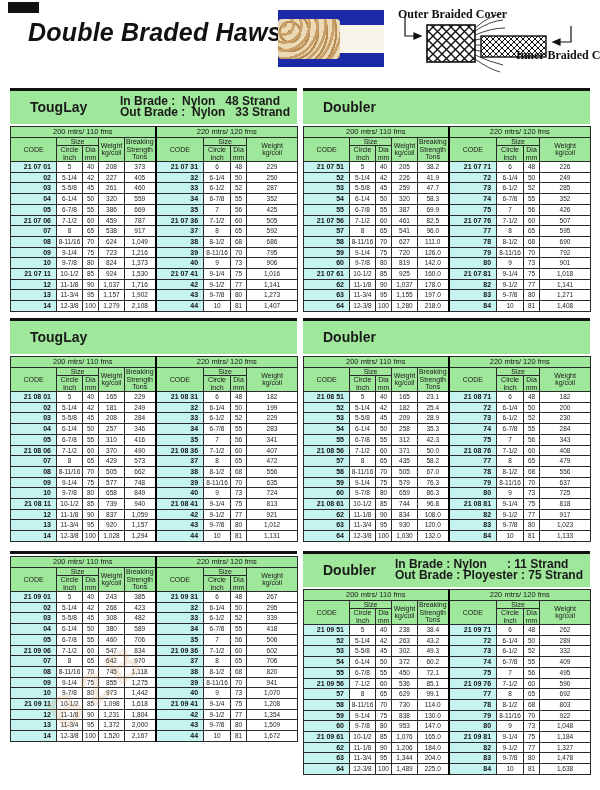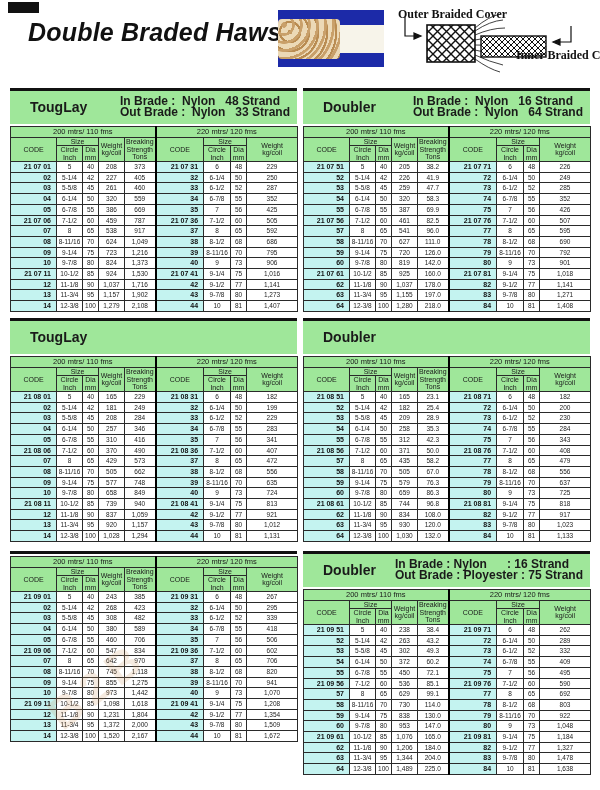--- a/index.html
+++ b/index.html
@@ -312,24 +312,20 @@
               <td>81</td>
               <td>1,407</td>
             </tr>
           </tbody>
         </table>
       </div>
       <div class="block" style="left: 303px; top: 88px;">
         <div class="topbar"></div>
         <div class="band">
           <div class="bname">Doubler</div>
-          <div class="binfo">
-            <div>In Brade :  Nylon   16 Strand</div>
-            <div>Out Brade :  Nylon   64 Strand</div>
-          </div>
         </div>
         <table>
           <colgroup>
             <col style="width: 46px;">
             <col style="width: 26px;">
             <col style="width: 16px;">
             <col style="width: 26px;">
             <col style="width: 31px;">
             <col style="width: 48px;">
             <col style="width: 27px;">
@@ -1130,21 +1126,21 @@
               <td>1,672</td>
             </tr>
           </tbody>
         </table>
       </div>
       <div class="block" style="left: 303px; top: 551px;">
         <div class="topbar"></div>
         <div class="band">
           <div class="bname">Doubler</div>
           <div class="binfo">
-            <div>In Brade : Nylon      : 16 Strand</div>
+            <div>In Brade : Nylon      : 11 Strand</div>
             <div>Out Brade : Ployester : 75 Strand</div>
           </div>
         </div>
         <table>
           <colgroup>
             <col style="width: 46px;">
             <col style="width: 26px;">
             <col style="width: 16px;">
             <col style="width: 26px;">
             <col style="width: 31px;">

